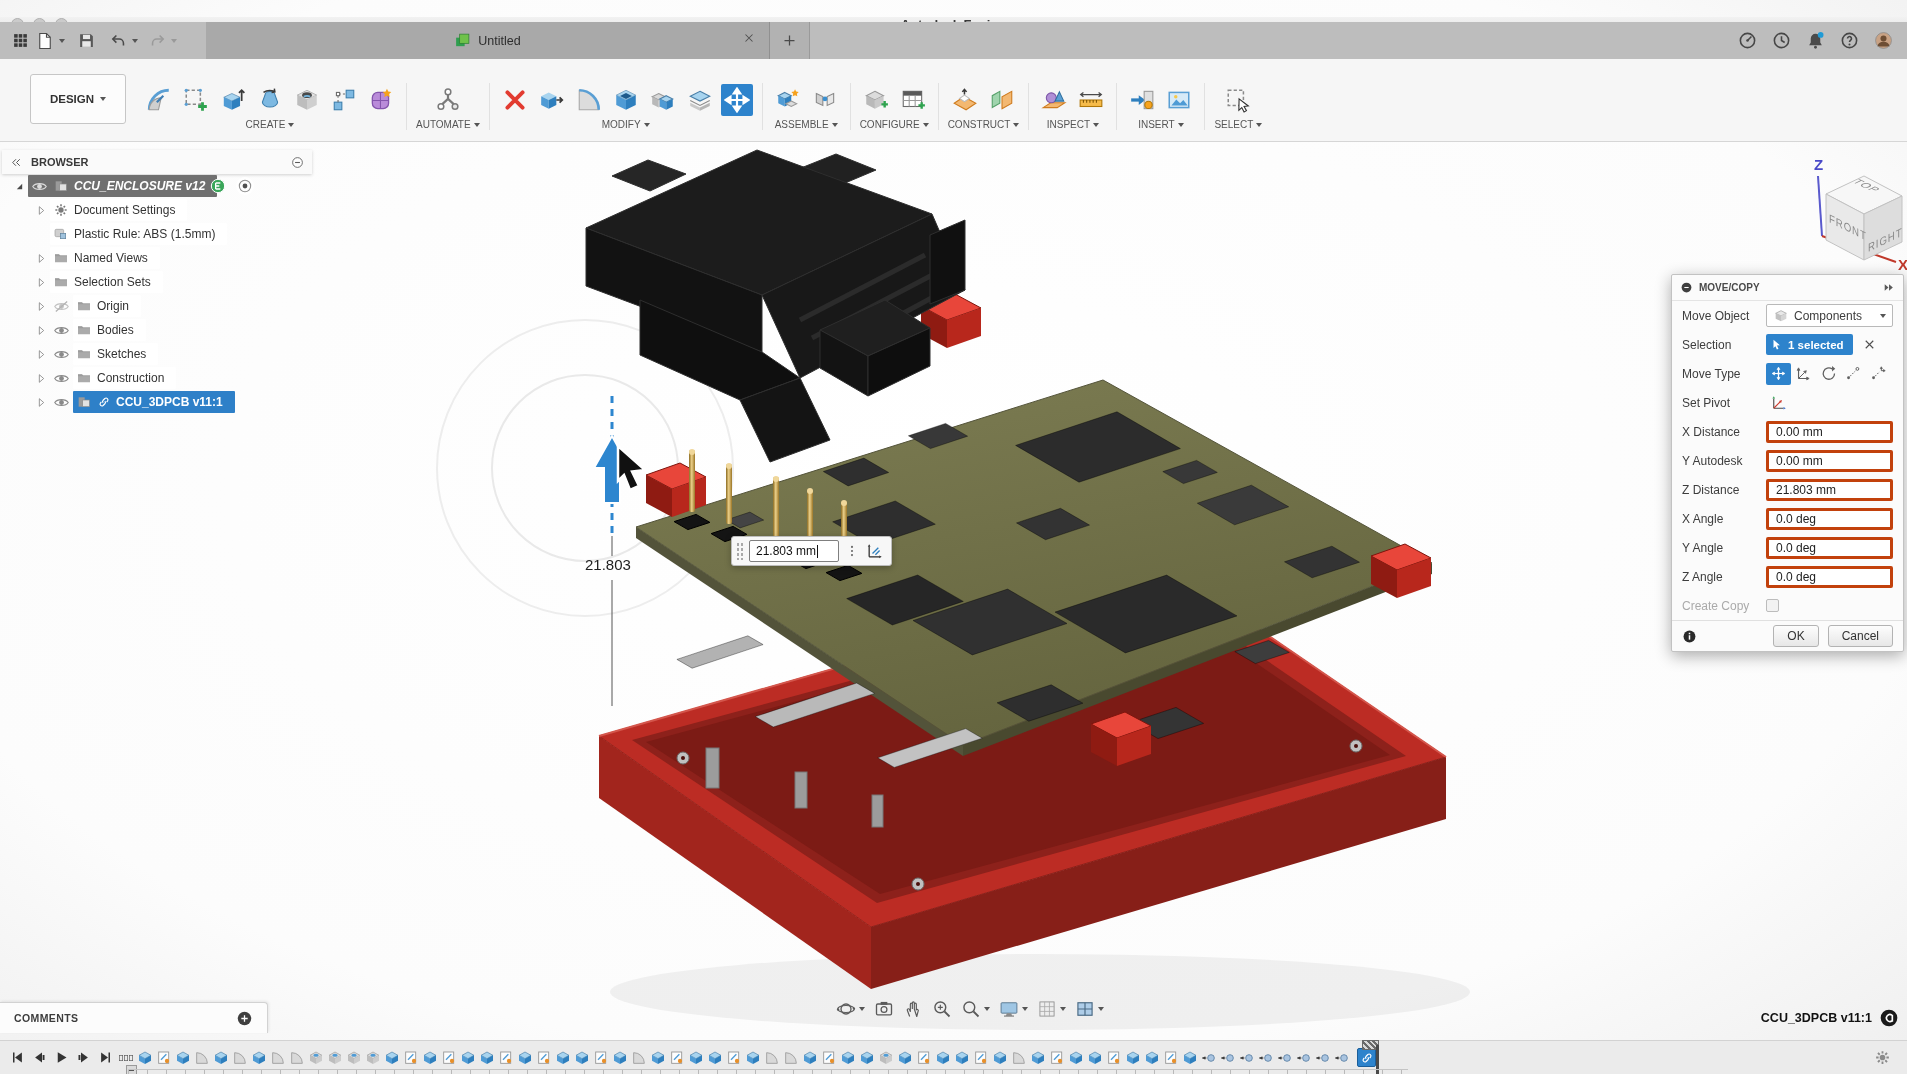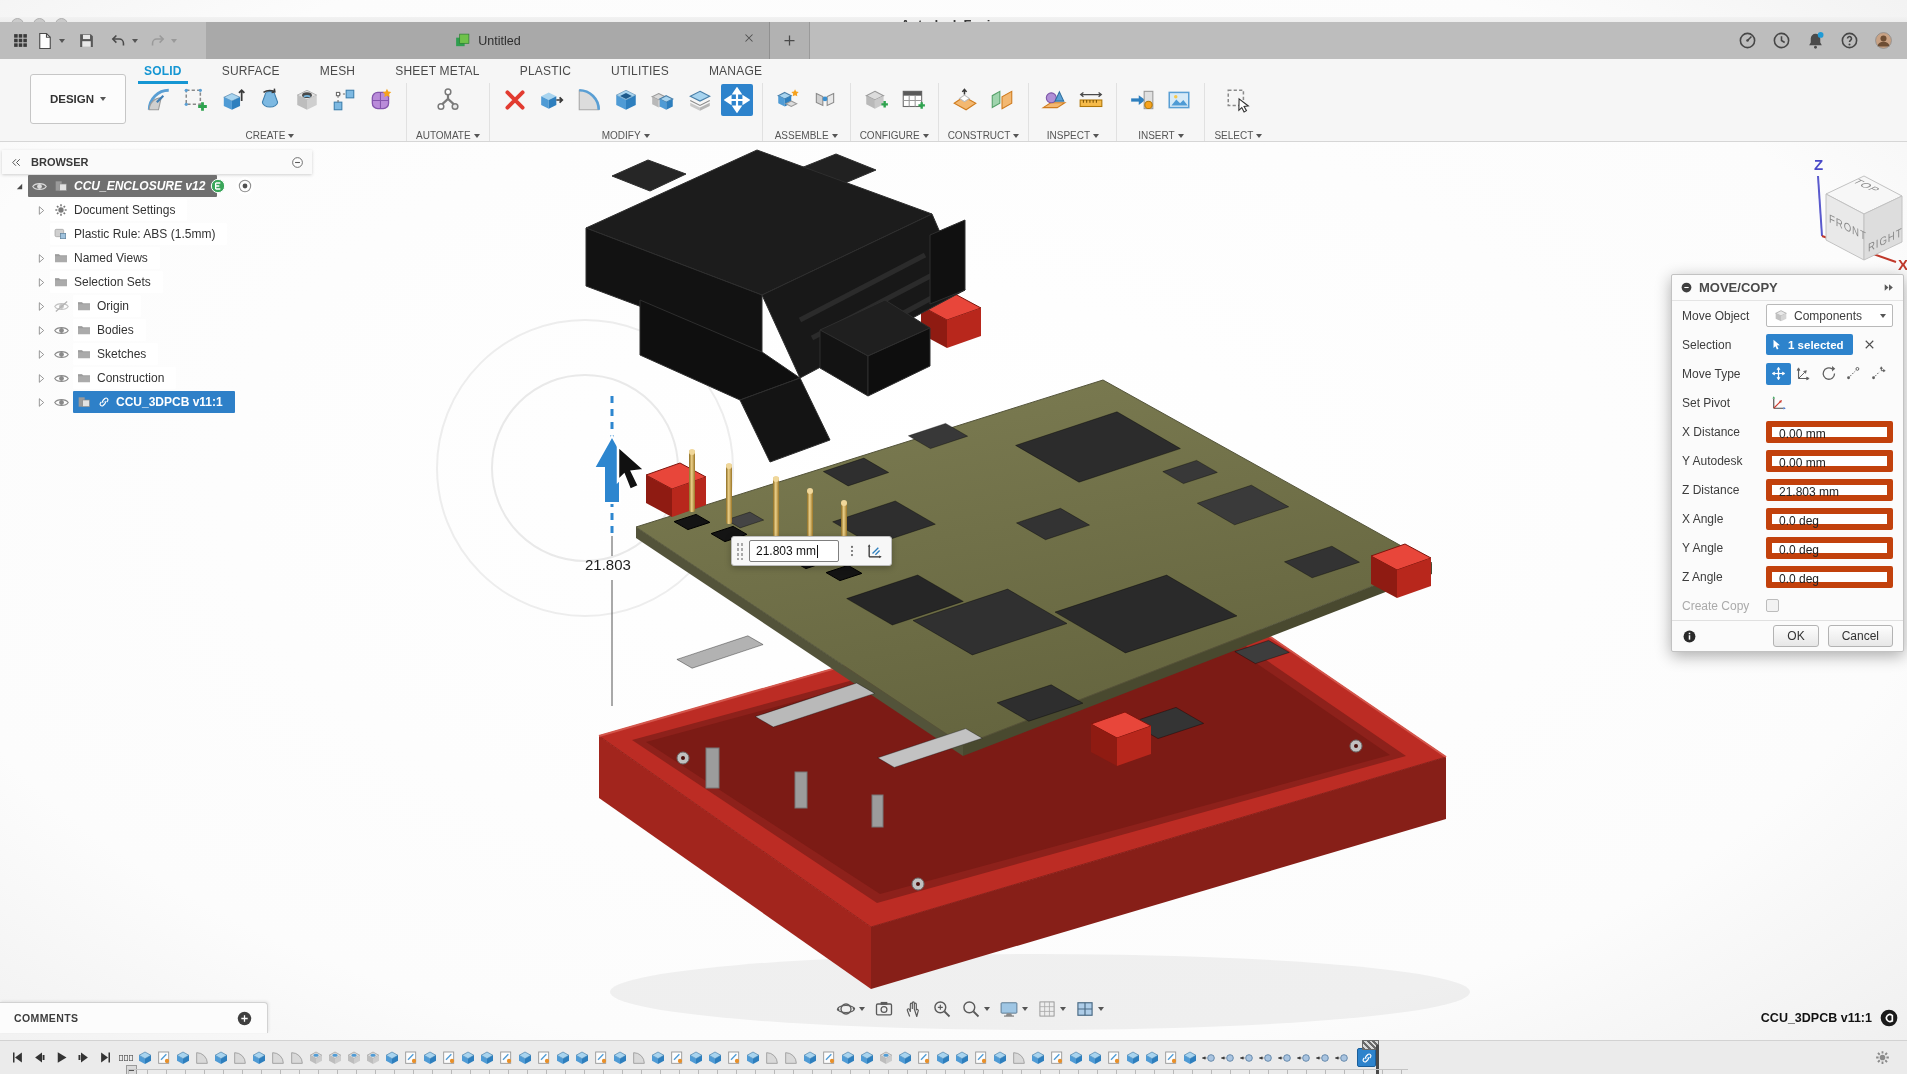--- a/index.html
+++ b/index.html
@@ -29,47 +29,47 @@
   #rtabs{position:absolute;left:142px;top:2px;display:flex;gap:36px;font-size:12px;color:#4a4a4a}
   .rtab{padding:3px 2px 4px;position:relative;letter-spacing:.2px}
   .rtab.active{color:#1596d3;font-weight:bold}
   .rtab.active::after{content:"";position:absolute;left:-4px;right:-4px;bottom:-2px;height:3px;background:#1596d3}
   #rgroups{position:absolute;left:134px;top:24px;display:flex;align-items:flex-start}
   .rgroup{display:flex;flex-direction:column;align-items:center;padding:0 9px;border-right:1px solid #e1e1e1}
   .rgroup:last-child{border-right:none}
   .ricons{display:flex;align-items:center;gap:5px;height:34px}
   .ricon{width:32px;height:32px;display:flex;align-items:center;justify-content:center;border-radius:2px}
   .ricon.active{background:#2d83cc}
-  .rlabel{font-size:10px;color:#555;margin-top:13px;display:flex;align-items:center;gap:3px;white-space:nowrap}
+  .rlabel{font-size:10px;color:#555;margin-top:2px;display:flex;align-items:center;gap:3px;white-space:nowrap}
   
   #browser{position:absolute;left:2px;top:150px;width:310px;z-index:40;font-size:12px}
   #bheader{height:24px;background:rgba(250,250,250,.96);display:flex;align-items:center;gap:8px;padding:0 8px;font-size:11px;font-weight:bold;color:#3a3a3a;box-shadow:0 1px 3px rgba(0,0,0,.18)}
   #bheader .sp{flex:1}
   .brow{height:24px;display:flex;align-items:center}
   .brow .arrowcell{width:18px;display:flex;justify-content:center;flex:none}
   .bpill{display:flex;align-items:center;gap:5px;background:rgba(255,255,255,.84);padding:2px 12px 2px 3px;border-radius:1px;height:22px}
   .bpill.dark{background:#707070;color:#fff;font-weight:bold}
   .bpill.sel{background:#2e80c8;color:#fff;font-weight:bold}
   .bicon{display:flex;align-items:center}
   .badge{margin-left:-7px;z-index:2;display:flex}
   .actwrap{margin-left:10px;background:rgba(255,255,255,.9);border-radius:50%;display:flex;padding:1px}
   
   #dialog{position:absolute;left:1671px;top:274px;width:233px;background:#fbfbfb;border:1px solid #c2c2c2;border-radius:2px;box-shadow:0 4px 16px rgba(0,0,0,.32);z-index:50;font-size:12px;color:#3d3d3d}
-  #dlg-header{height:26px;display:flex;align-items:center;gap:6px;padding:0 8px;border-bottom:1px solid #e4e4e4;font-size:13px;font-weight:bold;color:#4a4a4a}
+  #dlg-header{height:26px;display:flex;align-items:center;gap:6px;padding:0 8px;border-bottom:1px solid #e4e4e4;font-size:10px;font-weight:bold;color:#4a4a4a}
   #dlg-header .sp{flex:1}
   .dlg-row{height:29px;display:flex;align-items:center;padding:0 10px}
   .dlg-label{width:84px;flex:none;font-size:12px}
   .dlg-label.dis{color:#aaa}
   .dd{flex:1;height:23px;background:#fff;border:1px solid #b9b9b9;border-radius:2px;display:flex;align-items:center;gap:5px;padding:0 6px}
   .dd .sp{flex:1}
   .chip{background:#2d83cc;color:#fff;height:21px;display:flex;align-items:center;gap:4px;padding:0 9px 0 4px;border-radius:2px;font-size:11.5px;font-weight:bold}
   .chipx{margin-left:9px;display:flex}
   .mt{width:25px;height:22px;display:flex;align-items:center;justify-content:center;border-radius:2px}
   .mt.active{background:#2d83cc}
-  .dlg-input{flex:1;height:22px;background:#fff;border:6px solid #c2410c;border-radius:2px;display:flex;padding:0 7px;font-size:12px;color:#222}
+  .dlg-input{flex:1;height:22px;background:#fff;border:3px solid #c2410c;border-radius:2px;display:flex;align-items:center;padding:0 7px;font-size:12px;color:#222}
   .cbx{width:13px;height:13px;border:1px solid #bcbcbc;background:#f2f2f2;border-radius:2px}
   #dlg-footer{height:31px;border-top:1px solid #e0e0e0;display:flex;align-items:center;padding:0 10px;gap:9px}
   .btn{height:22px;padding:0 13px;border:1px solid #b3b3b3;border-radius:3px;background:linear-gradient(#fdfdfd,#e7e7e7);font-size:12px;color:#333;display:flex;align-items:center}
   #okbtn{margin-left:auto}
   
   #dimlabel{position:absolute;left:585px;top:556px;font-size:15px;color:#1e1e1e;z-index:30}
   #dimbox{position:absolute;left:731px;top:536px;height:30px;background:#f7f7f7;border:1px solid #bcbcbc;border-radius:3px;box-shadow:0 2px 6px rgba(0,0,0,.25);display:flex;align-items:center;padding:0 6px 0 4px;gap:6px;z-index:35}
   #dimgrip{width:7px;height:18px;background-image:radial-gradient(#a9a9a9 1px,transparent 1.2px);background-size:4px 5px}
   #diminput{width:90px;height:22px;background:#fff;border:1px solid #7f7f7f;border-radius:2px;display:flex;align-items:center;padding:0 6px;font-size:12px;color:#111}
   #dimcaret{width:1px;height:13px;background:#111;margin-left:1px}
@@ -346,29 +346,20 @@
         </svg>
       </span>
     </div>
 </div>
 
 <div id="ribbon">
   <div id="design-btn">
     <span>DESIGN</span>
     <span class="caret"></span>
   </div>
-  <div id="rtabs">
-      <div class="rtab active">SOLID</div>
-      <div class="rtab">SURFACE</div>
-      <div class="rtab">MESH</div>
-      <div class="rtab">SHEET METAL</div>
-      <div class="rtab">PLASTIC</div>
-      <div class="rtab">UTILITIES</div>
-      <div class="rtab">MANAGE</div>
-    </div>
   <div id="rgroups">
       <div class="rgroup">
         <div class="ricons">
           <div class="ricon">
             <span>
               <svg width="26" height="26" viewBox="0 0 24 24">
                 <path d="M3,21 a18,18 0 0 1 18,-18" fill="none" stroke="#5a9fd4" stroke-width="2.6"></path>
                 <path d="M3,21 a11,11 0 0 1 11,-11 l-2.5,11 z" fill="#cfcfcf" stroke="#9a9a9a"></path>
                 <path d="M10,14 l6,-6" stroke="#3f7fb5" stroke-width="2"></path>
               </svg>

